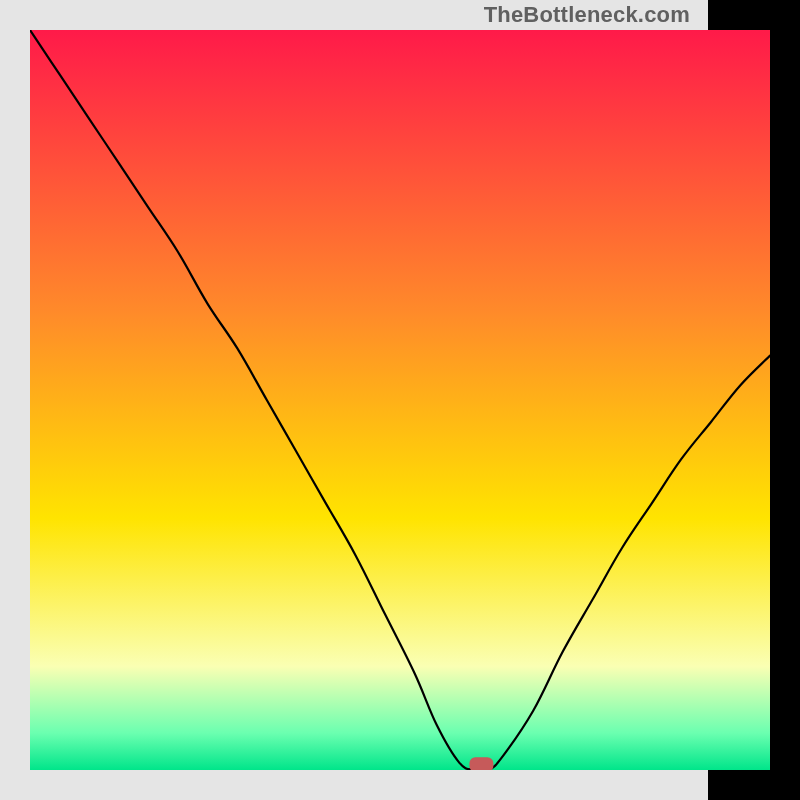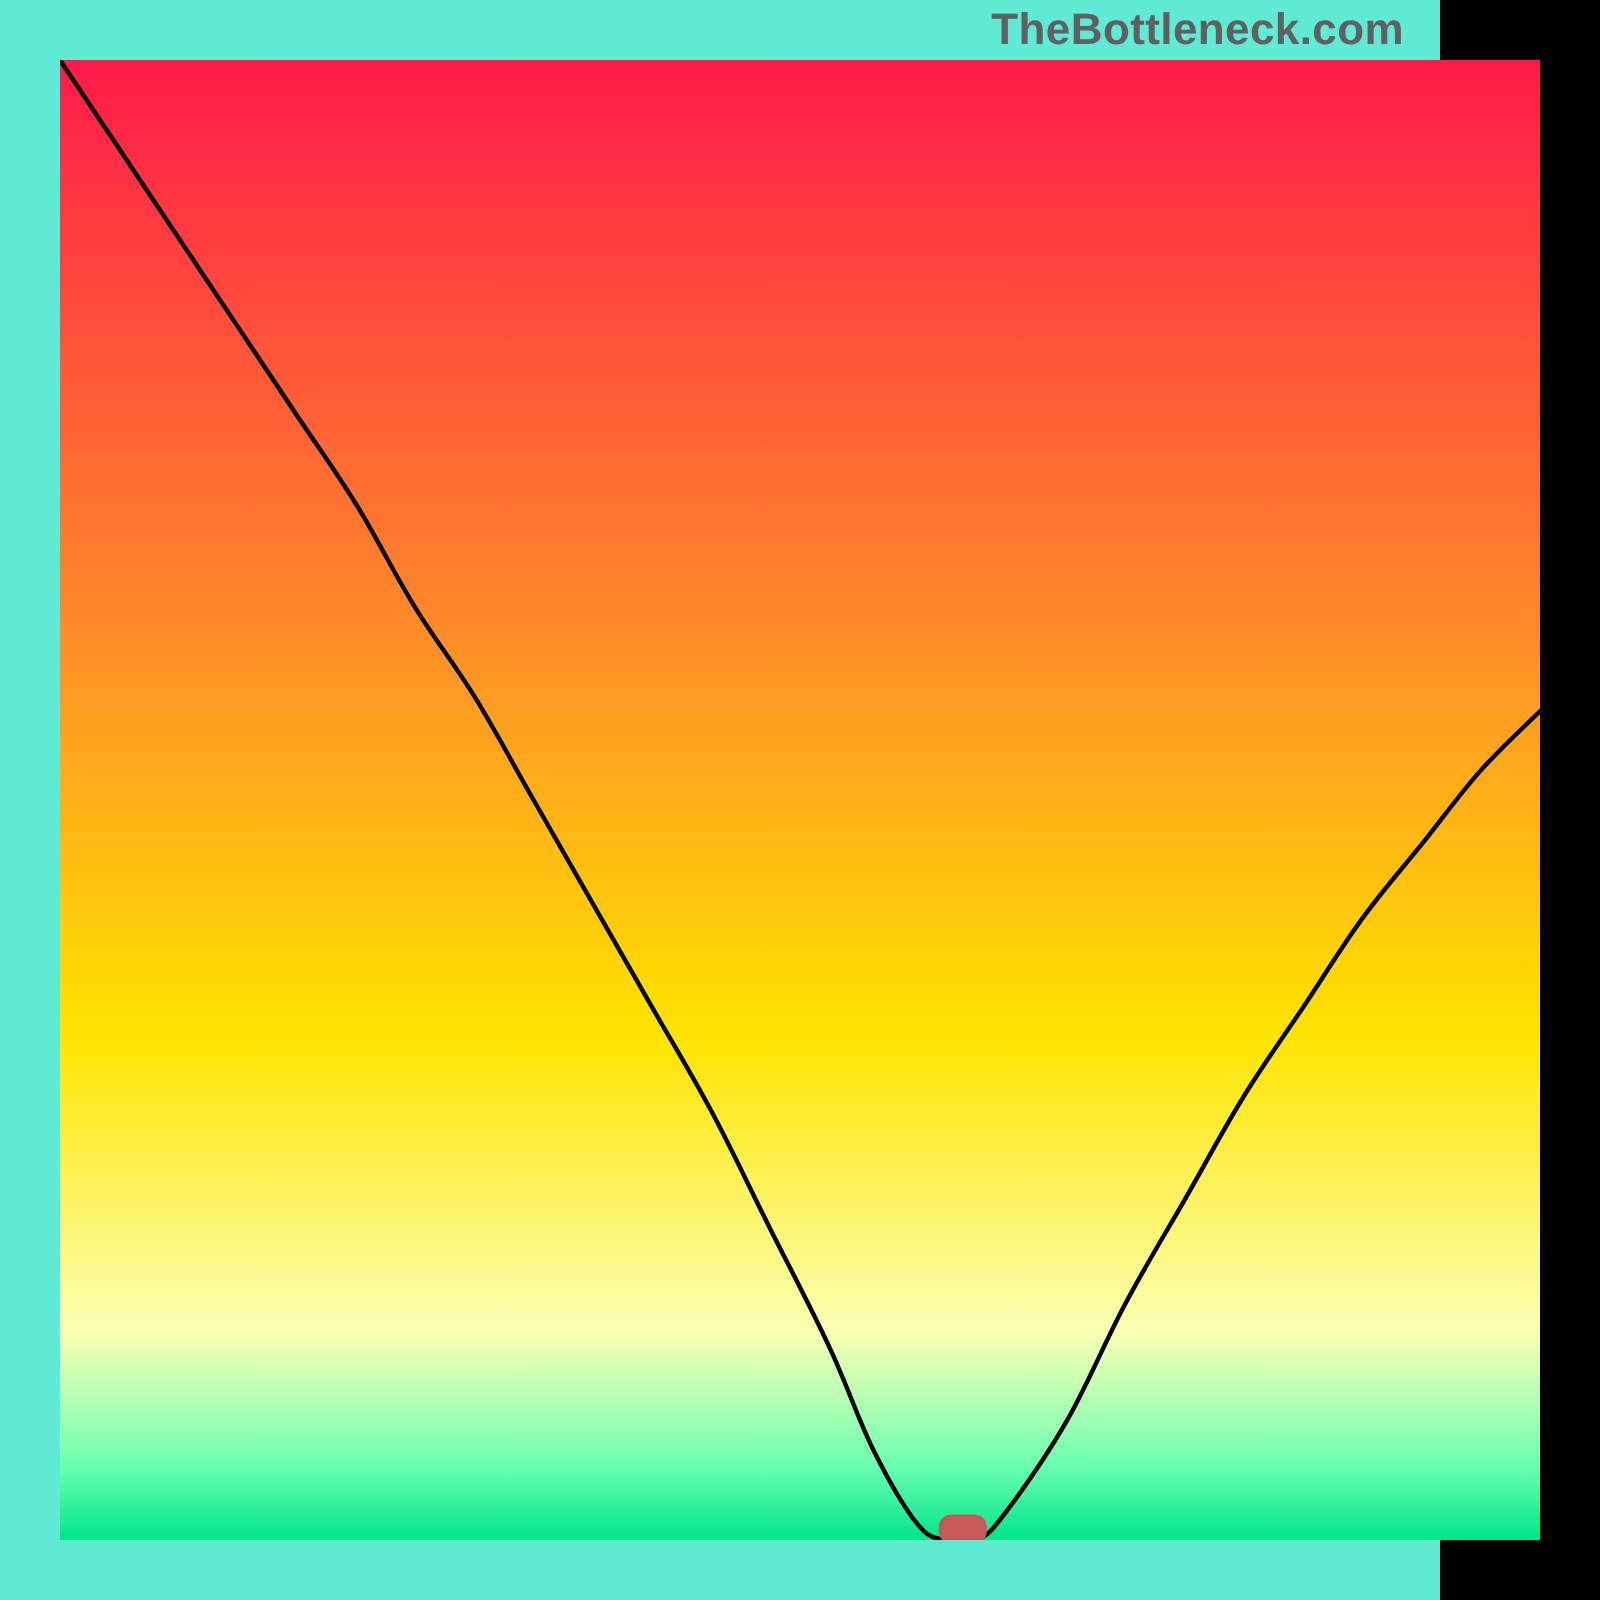--- a/index.html
+++ b/index.html
@@ -8,22 +8,21 @@
     width: 800px;
     height: 800px;
     background: #000;
     font-family: Arial, Helvetica, sans-serif;
     overflow: hidden;
   }
   .wrap {
     position: relative;
     width: 708px;
     height: 800px;
-    background: #5eead4;
-    padding-left: 12px;
+    background: #e5e5e5;
   }
   .watermark {
     position: absolute;
     top: 2px;
     right: 18px;
     color: #606060;
     font-size: 22px;
     font-weight: 600;
     letter-spacing: 0.2px;
     z-index: 10;

